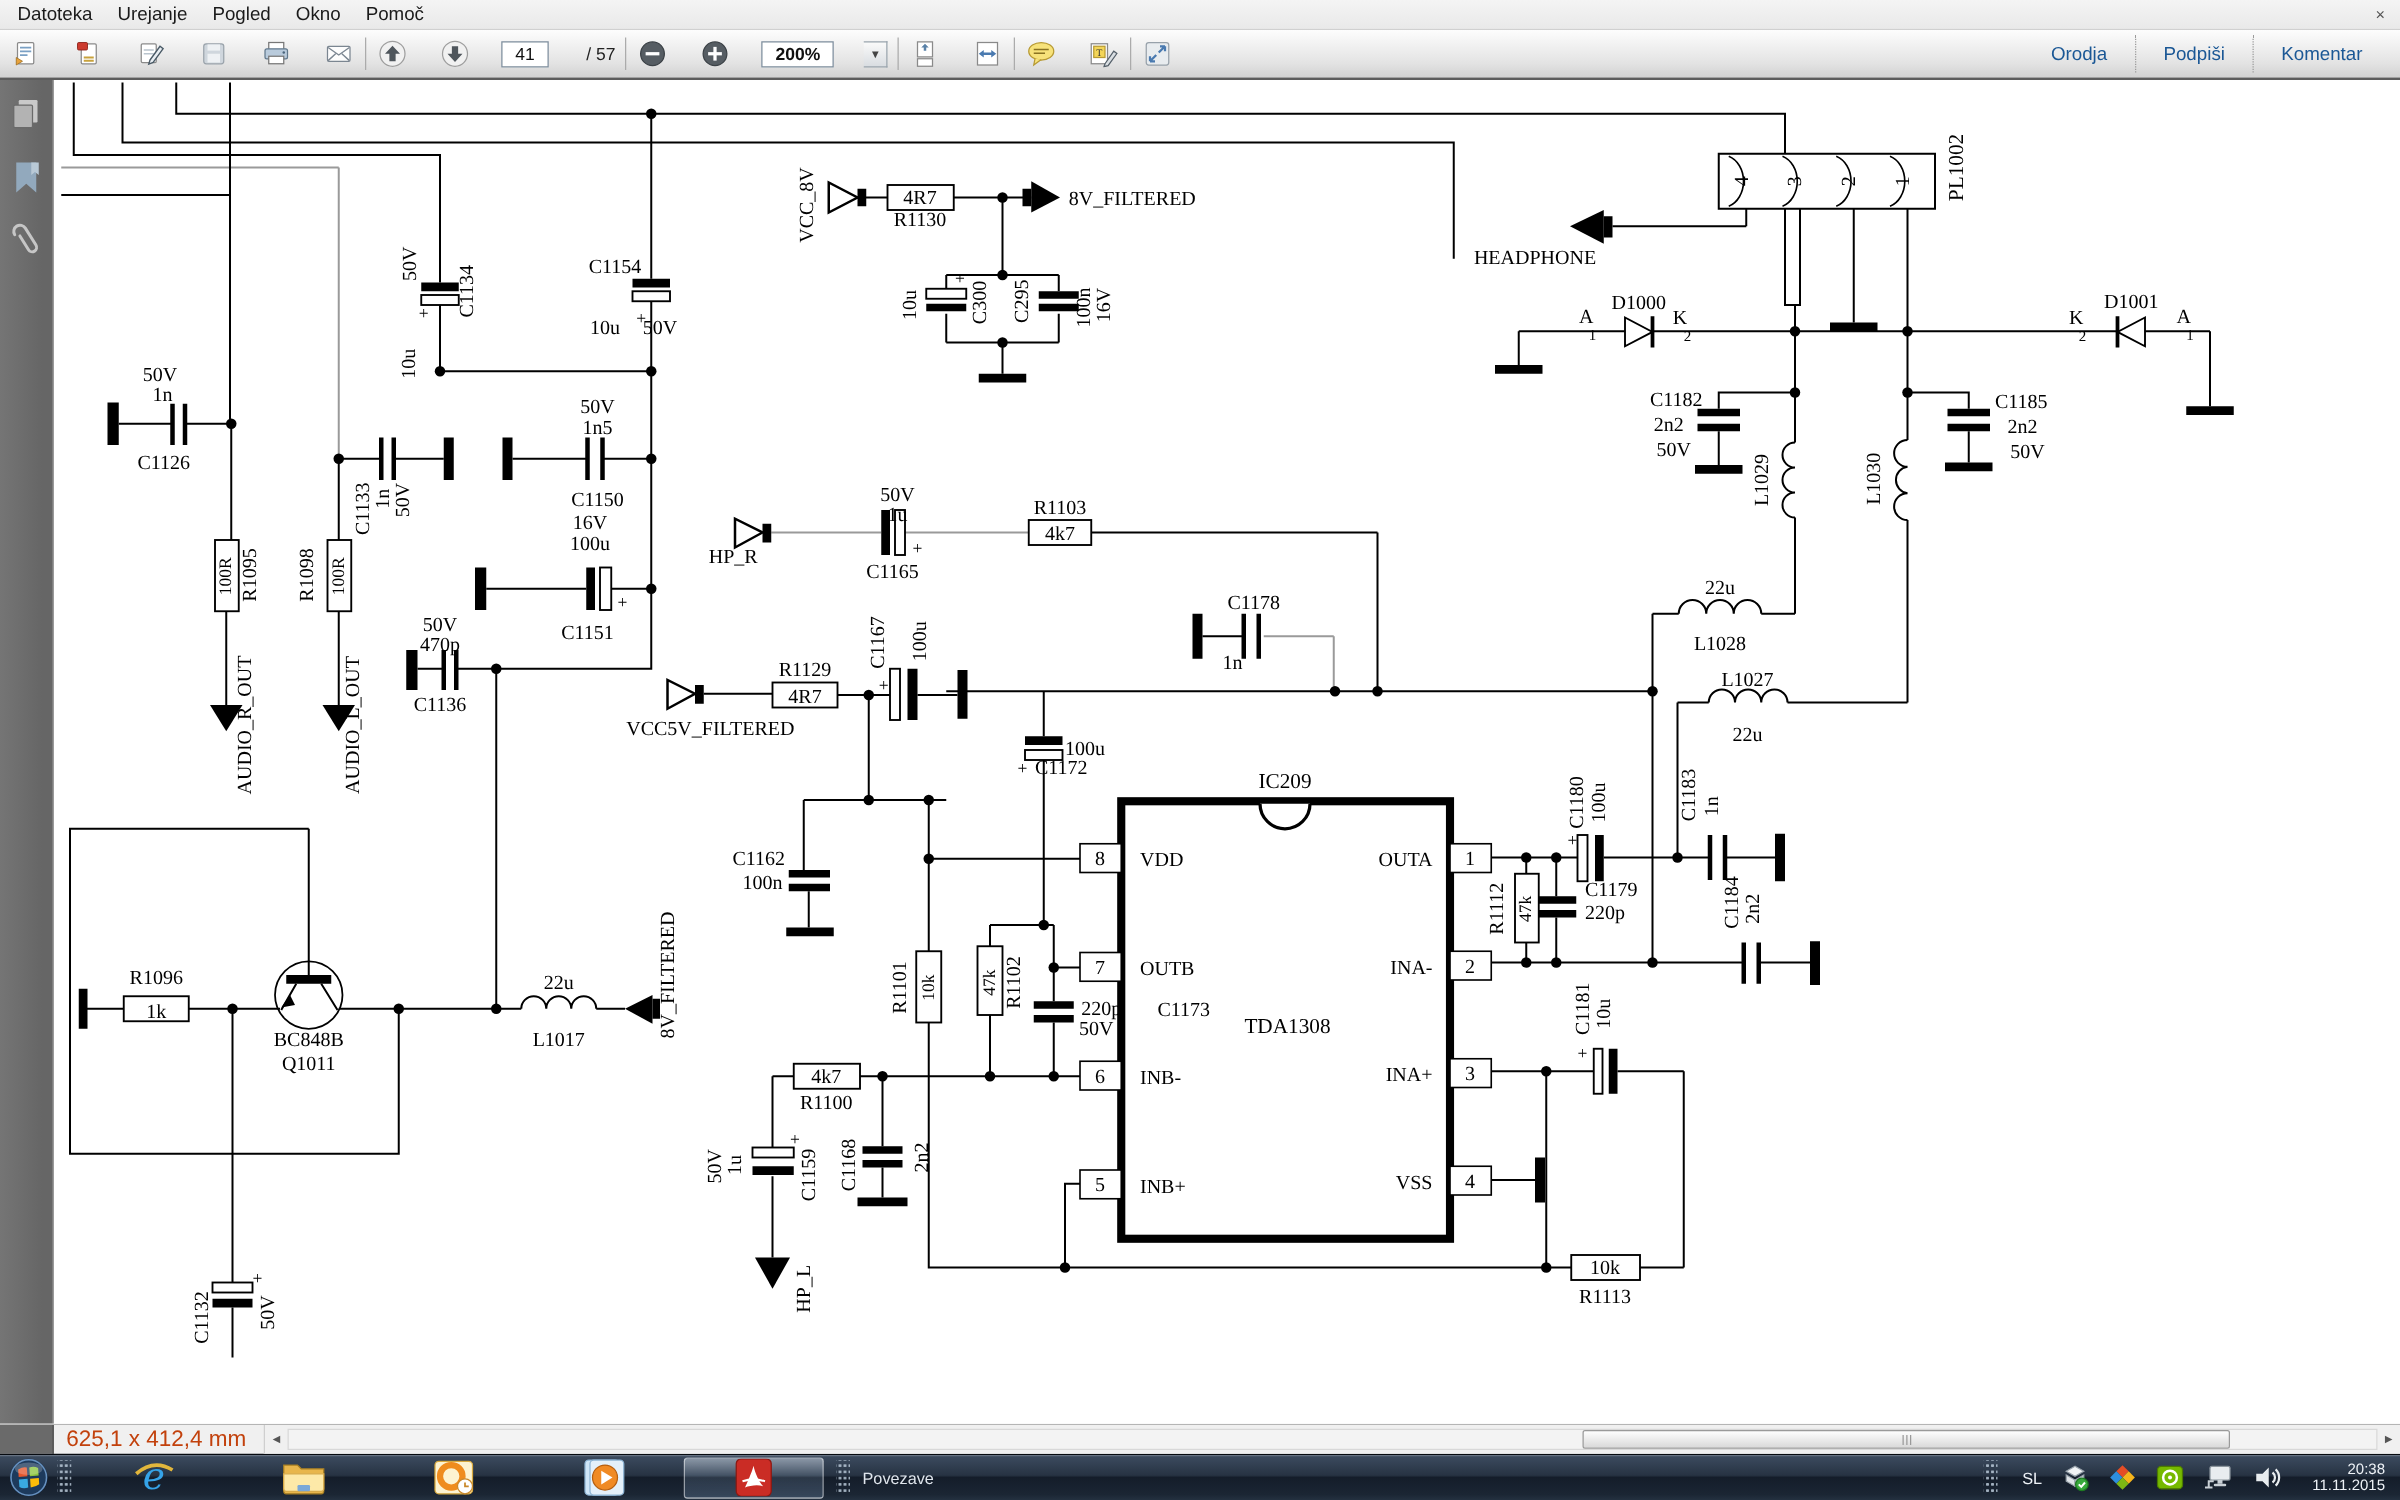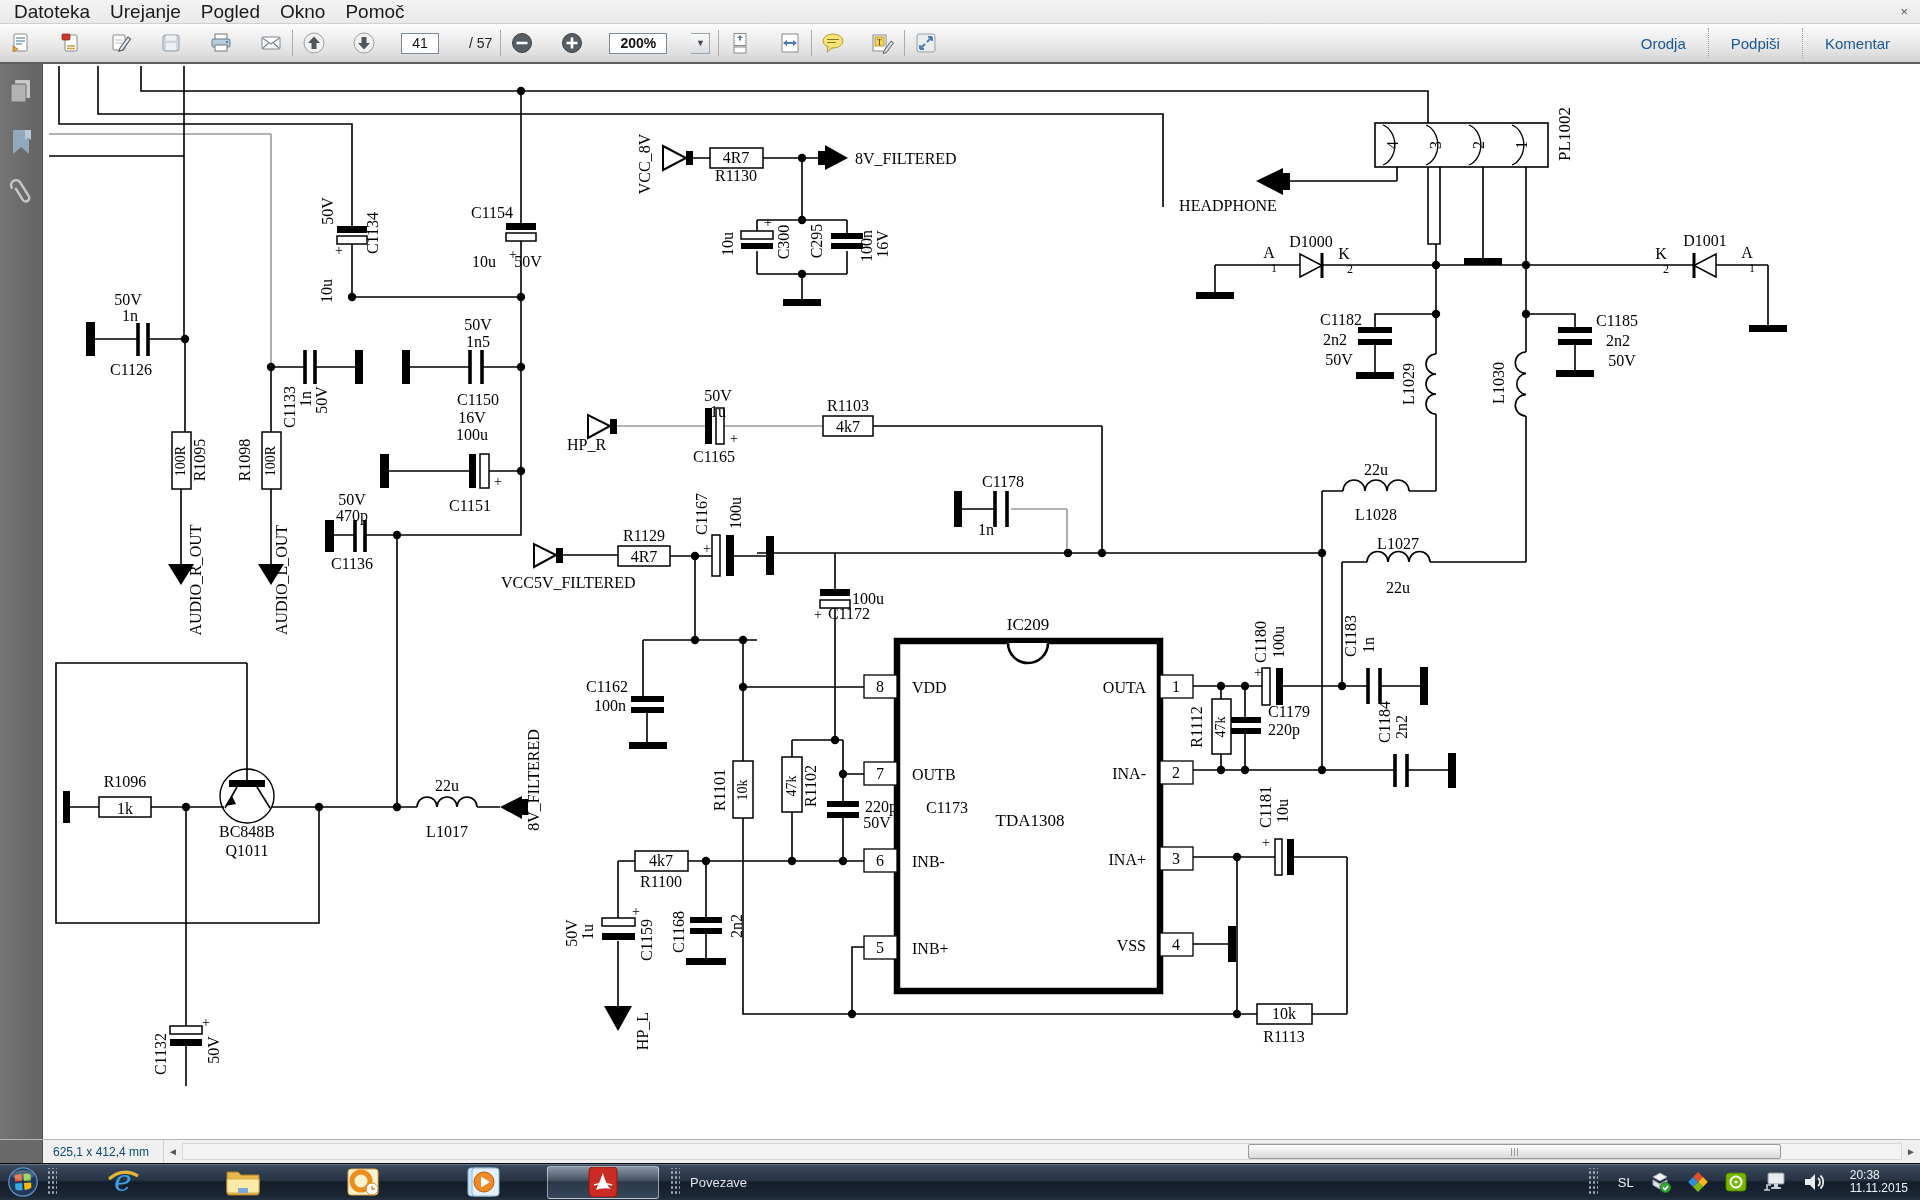--- a/index.html
+++ b/index.html
@@ -12,21 +12,21 @@
   .titlebar .doc-icon { width:17px; height:17px; margin-right:6px; }
   .title-text { font-size:14px; color:#111; flex:0 0 auto; }
   .tb-spacer { flex:1; }
   .winbtn { width:30px; height:19px; margin-left:2px; border:1px solid #8a98ae; border-radius:3px;
     background:linear-gradient(#fbfcfe,#dfe7f0 45%,#c6d3e2); display:flex; align-items:center; justify-content:center;
     font-size:11px; color:#333; }
   .winbtn.close { width:44px; background:linear-gradient(#f0a292,#d95b41 45%,#b93a22); border-color:#7e2819; color:#fff; font-size:12px; font-weight:bold; }
 
   
   .menubar { height:24px; background:linear-gradient(#f4f4f4,#e9e9e9); display:flex; align-items:center; padding:0 4px; border-bottom:1px solid #d0d0d0;}
-  .menu-item { font-size:19px; color:#1a1a1a; padding:0 10px; }
+  .menu-item { font-size:15px; color:#1a1a1a; padding:0 10px; }
   .menu-spacer { flex:1; }
   .menu-close { font-size:13px; color:#555; padding:0 8px; }
 
   
   .toolbar { height:40px; background:linear-gradient(#fdfdfd,#e3e3e3 70%,#d2d2d2); border-bottom:2px solid #5d5d5d;
     display:flex; align-items:center; padding:0 8px; }
   .tool-group { display:flex; align-items:center; gap:24px; }
   .tool-btn { width:26px; height:26px; display:flex; align-items:center; justify-content:center; }
   .tsep { width:1px; height:26px; background:#ababab; margin:0 8px; }
   .page-box { width:38px; height:21px; background:#fff; border:1px solid #7b8b9a; font-size:14px; color:#111;
@@ -43,41 +43,41 @@
   
   .app-body { flex:1; display:flex; min-height:0; }
   .sidebar { width:43px; background:linear-gradient(90deg,#757575,#666 80%); border-right:1px solid #4d4d4d;
     display:flex; flex-direction:column; align-items:center; padding-top:12px; gap:22px; }
   .canvas { flex:1; background:#fff; position:relative; overflow:hidden; }
   #schematic text { font-family:"Liberation Serif", serif; fill:#000; }
 
   
   .statusbar { height:24px; background:#f0f0f0; display:flex; align-items:center; border-top:1px solid #b5b5b5; }
   .status-cap { width:43px; height:100%; background:#6a6a6a; border-right:1px solid #4d4d4d; }
-  .doc-size { font-size:12px; color:#0c4a6e; padding:0 14px 0 10px; white-space:nowrap; }
+  .doc-size { font-size:18px; color:#c2410c; padding:0 14px 0 10px; white-space:nowrap; }
   .hscroll { flex:1; height:100%; display:flex; align-items:center; background:#f0f0f0; border-left:1px solid #cfcfcf; position:relative; }
   .scroll-arrow { width:18px; text-align:center; font-size:10px; color:#555; }
   .scroll-track { flex:1; height:17px; background:#f3f3f3; border:1px solid #d8d8d8; position:relative; }
   .scroll-thumb { position:absolute; left:62%; width:31%; top:0; height:15px; background:linear-gradient(#fefefe,#d9d9d9);
     border:1px solid #9a9a9a; border-radius:2px; display:flex; align-items:center; justify-content:center; gap:2px; }
   .scroll-thumb i { display:block; width:1px; height:8px; background:#9a9a9a; }
 
   
   .taskbar { height:37px; background:linear-gradient(#3d4c60,#273343 45%,#141d2a 50%,#1b2634 88%,#243140);
     border-top:1px solid #060a10; box-shadow:inset 0 1px 0 rgba(255,255,255,.22); display:flex; align-items:center; padding:0 6px; }
   .grip { width:11px; height:28px; margin:0 6px;
     background-image:radial-gradient(circle, rgba(185,200,215,.85) 1px, transparent 1.4px); background-size:4px 5px; background-position:1px 2px; }
   .task-icon { width:44px; height:34px; display:flex; align-items:center; justify-content:center; margin:0 38px 0 38px; }
   .active-app { width:112px; height:33px; border:1px solid rgba(255,255,255,.5); border-radius:3px;
     background:linear-gradient(rgba(235,245,255,.45),rgba(150,180,210,.18) 50%,rgba(120,150,185,.28));
     display:flex; align-items:center; justify-content:center; margin:0 4px; }
   .povezave { font-size:13px; color:#dfe5ec; margin-left:4px; }
   .tray { margin-left:auto; display:flex; align-items:center; gap:14px; }
   .lang { font-size:13px; color:#eef2f7; }
-  .clock { text-align:left; font-size:12px; color:#eef2f7; line-height:13px; margin:0 6px 0 10px; }
+  .clock { text-align:right; font-size:12px; color:#eef2f7; line-height:13px; margin:0 6px 0 10px; }
 </style>
 </head>
 <body>
 
 <div class="window">
 
 
   <div class="menubar">
     <span class="menu-item">Datoteka</span>
     <span class="menu-item">Urejanje</span>

